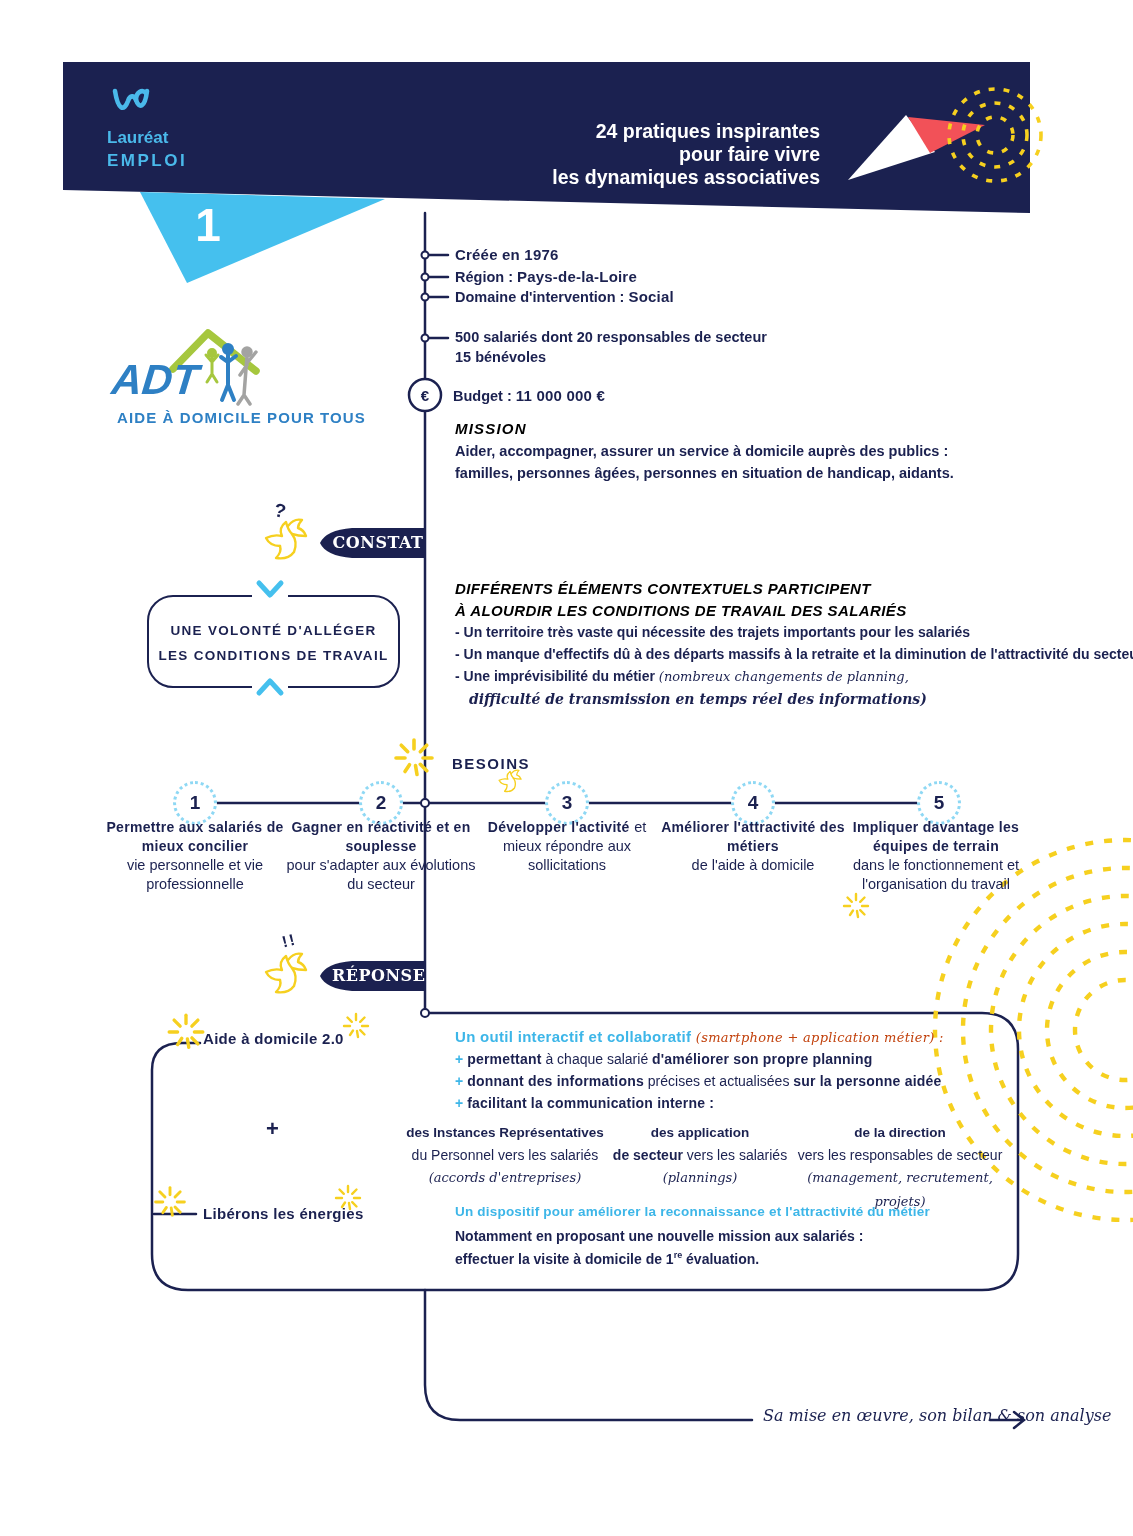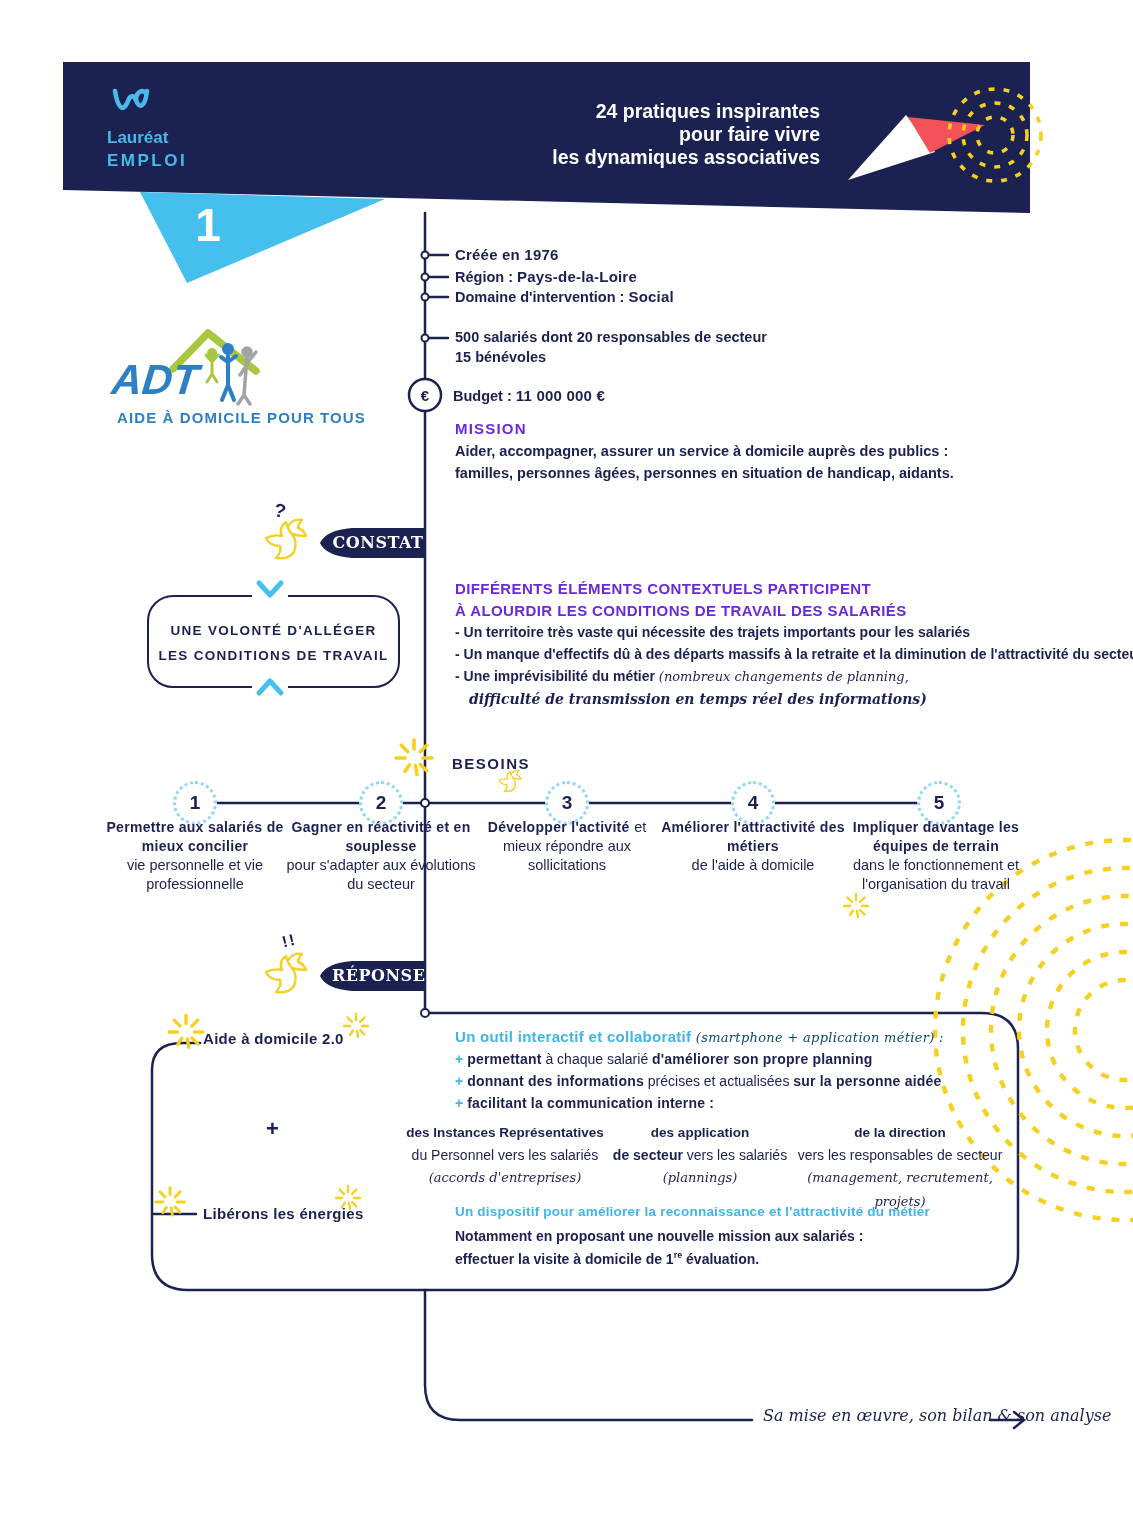--- a/index.html
+++ b/index.html
@@ -3,26 +3,26 @@
 <meta charset="utf-8">
 <style>
   html,body{margin:0;padding:0;background:#fff;}
   .page{position:relative;width:1133px;height:1536px;background:#fff;overflow:hidden;
         font-family:"Liberation Sans",sans-serif;color:#1b2150;}
   .abs{position:absolute;}
   svg.bg{position:absolute;left:0;top:0;z-index:0;}
   .z{z-index:2;}
   .laureate{color:#4ab9ea;font-weight:bold;font-size:17px;}
   .laureate.l2{letter-spacing:2.5px;}
-  .hero-title{width:420px;text-align:right;color:#fff;font-weight:bold;font-size:19.5px;line-height:23px;}
+  .hero-title{width:420px;text-align:right;color:#fff;font-weight:bold;font-size:19.5px;line-height:23px;margin-top:20px;}
   .page-num{width:60px;text-align:center;color:#fff;font-weight:bold;font-size:46px;}
   .fact{font-size:14.5px;font-weight:bold;white-space:nowrap;}
   .fact .val{font-size:15px;letter-spacing:.2px;text-align:center;}
   .euro{width:14px;text-align:center;font-size:15px;font-weight:bold;}
-  .sec-blue{color:#6d28d9;font-weight:bold;font-size:15px;letter-spacing:1.2px;}
+  .sec-blue{color:#000000;font-weight:bold;font-size:15px;letter-spacing:1.2px;font-style:italic;}
   .body-line{font-size:14.5px;font-weight:bold;white-space:nowrap;}
   .ribbon-label{width:92px;text-align:center;color:#fff;font-family:"DejaVu Serif",serif;
                 font-weight:bold;font-size:16px;letter-spacing:.5px;}
   .qmark{font-size:19px;font-weight:bold;transform:rotate(12deg);}
   .bang{font-size:16px;font-weight:bold;letter-spacing:2px;transform:rotate(-14deg);}
   .volonte-box{left:147px;top:595px;width:253px;height:93px;border:2.5px solid #1b2150;
                border-radius:26px;box-sizing:border-box;text-align:center;padding-top:21px;}
   .volonte-box .ln{font-size:13.5px;font-weight:bold;letter-spacing:1.3px;line-height:25px;}
   .chev{background:#fff;padding:1px 3px;line-height:0;}
   .bullets .ln{font-size:14px;font-weight:bold;line-height:22px;white-space:nowrap;}
@@ -30,21 +30,21 @@
   .besoins-label{font-weight:bold;font-size:15px;letter-spacing:1.5px;}
   .splash{position:absolute;width:38px;height:38px;border-radius:50%;border:3px dotted #8ed8f4;
           background:#fff;display:flex;align-items:center;justify-content:center;
           font-weight:bold;font-size:19px;z-index:2;}
   .need{position:absolute;width:190px;text-align:center;top:818px;z-index:2;}
   .need .b{font-weight:bold;font-size:14px;line-height:19px;letter-spacing:.3px;}
   .need .r{font-weight:normal;font-size:14.5px;line-height:19px;}
   .sol-label{font-weight:bold;font-size:15px;letter-spacing:.3px;}
   .plus-big{font-weight:bold;font-size:22px;}
   .blue-head{color:#3db6e8;font-weight:bold;font-size:15px;letter-spacing:.3px;white-space:nowrap;}
-  .blue-head .ital{color:#0c4a6e;}
+  .blue-head .ital{color:#c2410c;}
   .plusline{font-size:14px;white-space:nowrap;}
   .plusline .pm{color:#3db6e8;font-weight:bold;margin-right:4px;}
   .plusline .b{font-weight:bold;letter-spacing:.2px;}
   .col3{position:absolute;width:220px;text-align:center;top:1122px;z-index:2;}
   .col3 .l1{font-weight:bold;font-size:13.5px;line-height:22px;}
   .col3 .l2{font-size:14px;line-height:22px;}
   .col3 .l2 .b{font-weight:bold;}
   .col3 .it{line-height:24px;}
   .disp-head{color:#3db6e8;font-weight:bold;font-size:13.5px;letter-spacing:.2px;white-space:nowrap;}
   .disp-line{font-size:14px;font-weight:bold;white-space:nowrap;}

